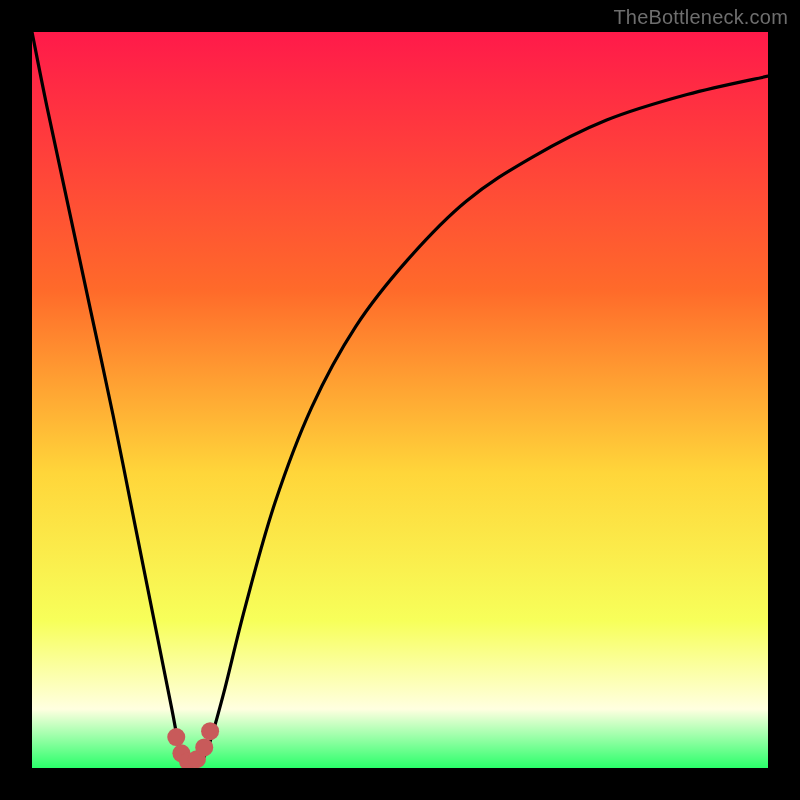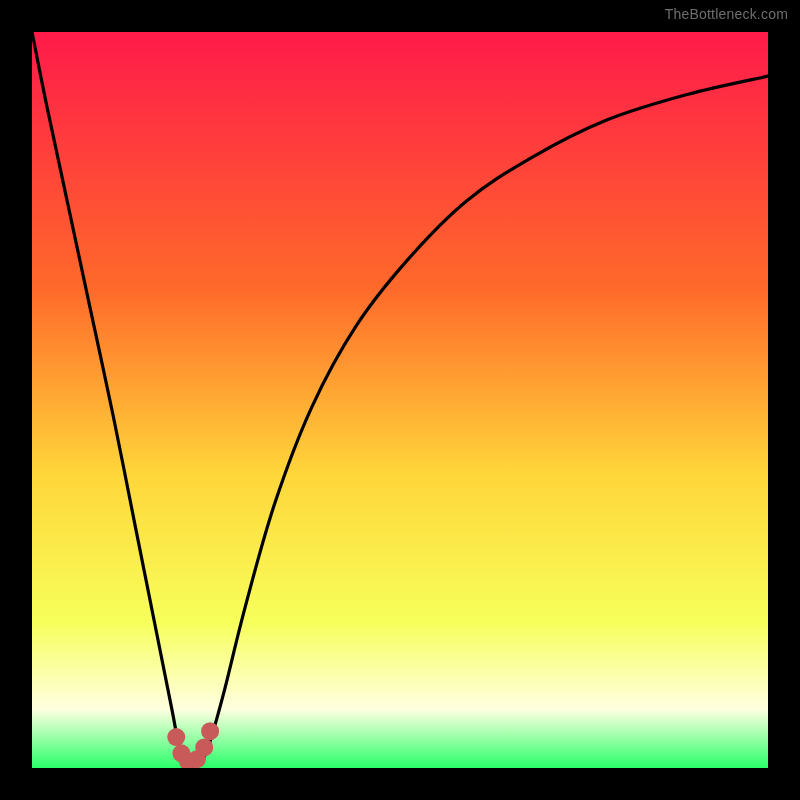--- a/index.html
+++ b/index.html
@@ -25,21 +25,21 @@
     top: 32px;
     width: 736px;
     height: 736px;
     overflow: hidden;
   }
   .watermark {
     position: absolute;
     top: 6px;
     right: 12px;
     color: #6e6e6e;
-    font-size: 14px;
+    font-size: 20px;
     font-weight: 500;
     letter-spacing: 0.2px;
     user-select: none;
     z-index: 20;
   }
   svg {
     display: block;
   }
 </style>
 </head>

